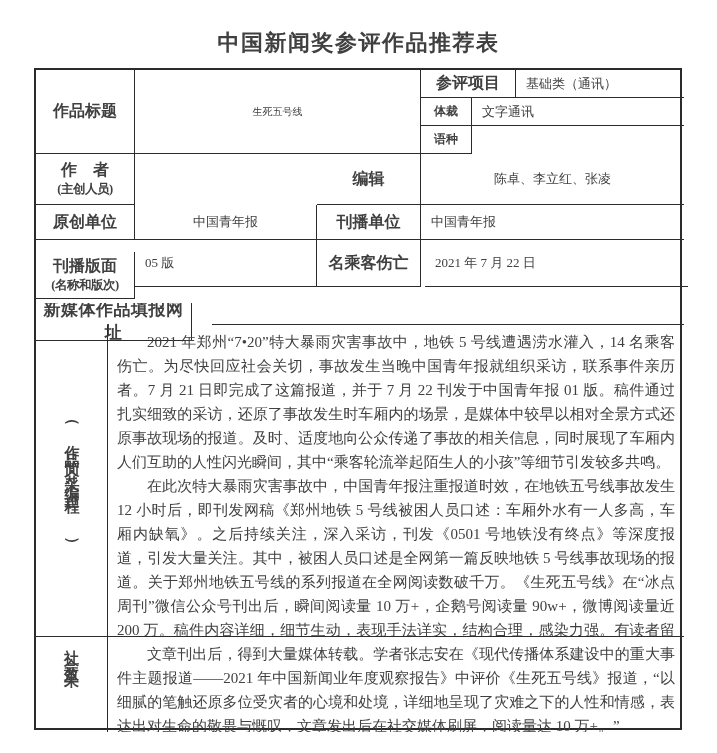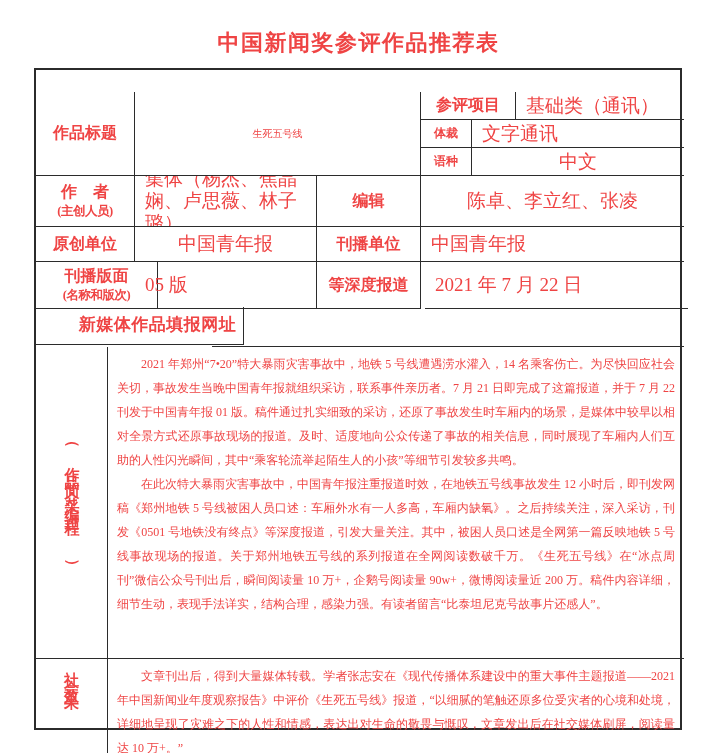--- a/index.html
+++ b/index.html
@@ -1,50 +1,49 @@
 <!DOCTYPE html>
 <html><head>
 <meta charset="utf-8">
 <style>
   html,body { margin:0; padding:0; background:#ffffff; }
   .page {
     position:relative; width:717px; height:753px; background:#fff;
-    font-family:"Liberation Serif","DejaVu Serif",serif; color:#ef4444;
+    font-family:"Liberation Serif","DejaVu Serif",serif; color:#404040;
     overflow:hidden;
   }
   .doc-title {
     position:absolute; top:28px; left:0; width:100%;
     text-align:center; font-size:22px; font-weight:bold; letter-spacing:1.5px;
     margin:0;
   }
   .tbl {
     position:absolute; left:34px; top:68px; width:648px; height:662px;
     border:2px solid #2b2b2b; box-sizing:border-box;
   }
   .cell {
     position:absolute; box-sizing:border-box;
     border-right:1px solid #2b2b2b; border-bottom:1px solid #2b2b2b;
     overflow:hidden;
-    margin-top:22px;
   }
   .no-r { border-right:none; }
   .no-b { border-bottom:none; }
   .lbl {
     display:flex; flex-direction:column; align-items:center; justify-content:center;
     font-weight:bold; text-align:center; font-size:16px; line-height:1.3;
   }
   .lbl .sub { font-size:12.5px; letter-spacing:-0.5px; }
   .lbl-sm { font-size:12px; }
   .lbl-url { font-size:17px; letter-spacing:0.5px; }
   .val {
-    display:flex; align-items:center; font-size:19px;
+    display:flex; align-items:center; font-size:13px;
     padding:0 10px; line-height:20px;
   }
   .val-c { justify-content:center; }
-  .bodytext { padding:5px 9px 0 9px; font-size:12px; line-height:24px; text-align:justify; }
+  .bodytext { padding:5px 9px 0 9px; font-size:15px; line-height:24px; text-align:justify; }
   .bodytext p { margin:0; text-indent:2em; }
   .vwrap {
     display:flex; flex-direction:column; align-items:center; justify-content:center;
     height:100%; font-weight:bold; font-size:15px;
   }
   .vparen { transform:rotate(90deg); display:inline-block; line-height:12px; height:14px; }
   .vcols {
     writing-mode:vertical-rl; text-orientation:upright;
     letter-spacing:8px; height:96px; line-height:19px; margin:8px 0;
   }
@@ -65,44 +64,42 @@
     <div class="cell lbl" style="left:0;top:0;width:99px;height:84px;">作品标题</div>
     <div class="cell val val-c" style="left:99px;top:0;width:286px;height:84px;font-size:10px;">生死五号线</div>
 
     <div class="cell lbl" style="left:385px;top:0;width:95px;height:28px;">参评项目</div>
     <div class="cell val no-r" style="left:480px;top:0;width:168px;height:28px;">基础类（通讯）</div>
 
     <div class="cell lbl lbl-sm" style="left:385px;top:28px;width:51px;height:28px;">体裁</div>
     <div class="cell val no-r" style="left:436px;top:28px;width:212px;height:28px;">文字通讯</div>
 
     <div class="cell lbl lbl-sm" style="left:385px;top:56px;width:51px;height:28px;">语种</div>
-    <div class="cell val val-c no-r" style="left:436px;top:56px;width:212px;height:28px;">中文</div>
 
     <div class="cell lbl" style="left:0;top:84px;width:99px;height:51px;">
       <span>作　者</span>
       <span class="sub">(主创人员)</span>
     </div>
-    <div class="cell val" style="left:99px;top:84px;width:182px;height:51px;line-height:22px;">集体（杨杰、焦晶娴、卢思薇、林子璐）</div>
     <div class="cell lbl" style="left:281px;top:84px;width:104px;height:51px;">编辑</div>
     <div class="cell val val-c no-r" style="left:385px;top:84px;width:263px;height:51px;">陈卓、李立红、张凌</div>
 
     <div class="cell lbl" style="left:0;top:135px;width:99px;height:35px;">原创单位</div>
     <div class="cell val val-c" style="left:99px;top:135px;width:182px;height:35px;">中国青年报</div>
     <div class="cell lbl" style="left:281px;top:135px;width:104px;height:35px;">刊播单位</div>
     <div class="cell val no-r" style="left:385px;top:135px;width:263px;height:35px;">中国青年报</div>
 
-    <div class="cell lbl" style="left:0;top:170px;width:122px;height:47px;">
+    <div class="cell lbl" style="left:0;top:182px;width:99px;height:47px;">
       <span>刊播版面</span>
       <span class="sub">(名称和版次)</span>
     </div>
     <div class="cell val" style="left:99px;top:170px;width:182px;height:47px;">05 版</div>
-    <div class="cell lbl" style="left:281px;top:170px;width:104px;height:47px;">等深度报道</div>
+    <div class="cell lbl" style="left:281px;top:170px;width:104px;height:47px;">名乘客伤亡</div>
     <div class="cell val no-r" style="left:389px;top:170px;width:263px;height:47px;">2021 年 7 月 22 日</div>
 
-    <div class="cell lbl lbl-url" style="left:0;top:215px;width:208px;height:38px;padding-left:36px;">新媒体作品填报网址</div>
+    <div class="cell lbl lbl-url" style="left:0;top:233px;width:156px;height:38px;">新媒体作品填报网址</div>
     <div class="cell val no-r" style="left:176px;top:217px;width:472px;height:38px;"></div>
 
     <div class="cell" style="left:0;top:255px;width:72px;height:312px;">
       <div class="vwrap">
         <span class="vparen">（</span>
         <span class="vcols">作品简介采编过程</span>
         <span class="vparen">）</span>
       </div>
     </div>
     <div class="cell bodytext no-r" style="left:72px;top:255px;width:576px;height:312px;">

